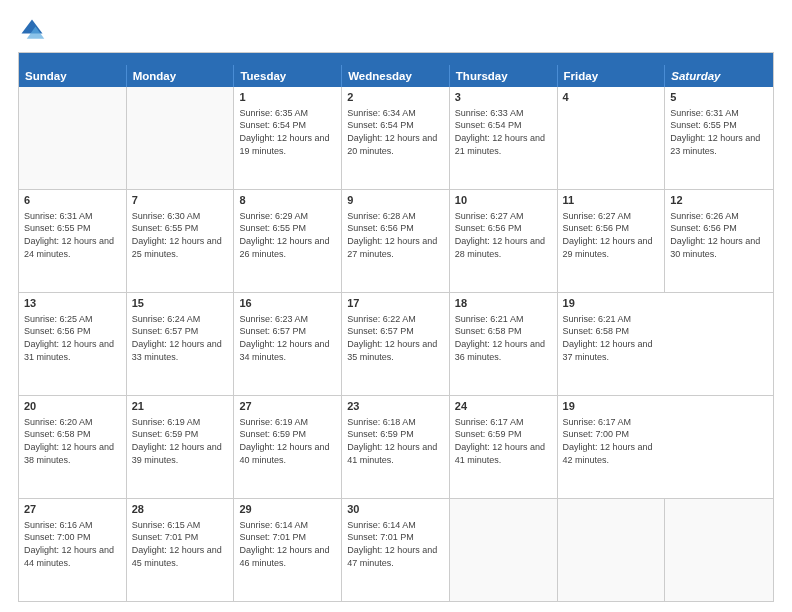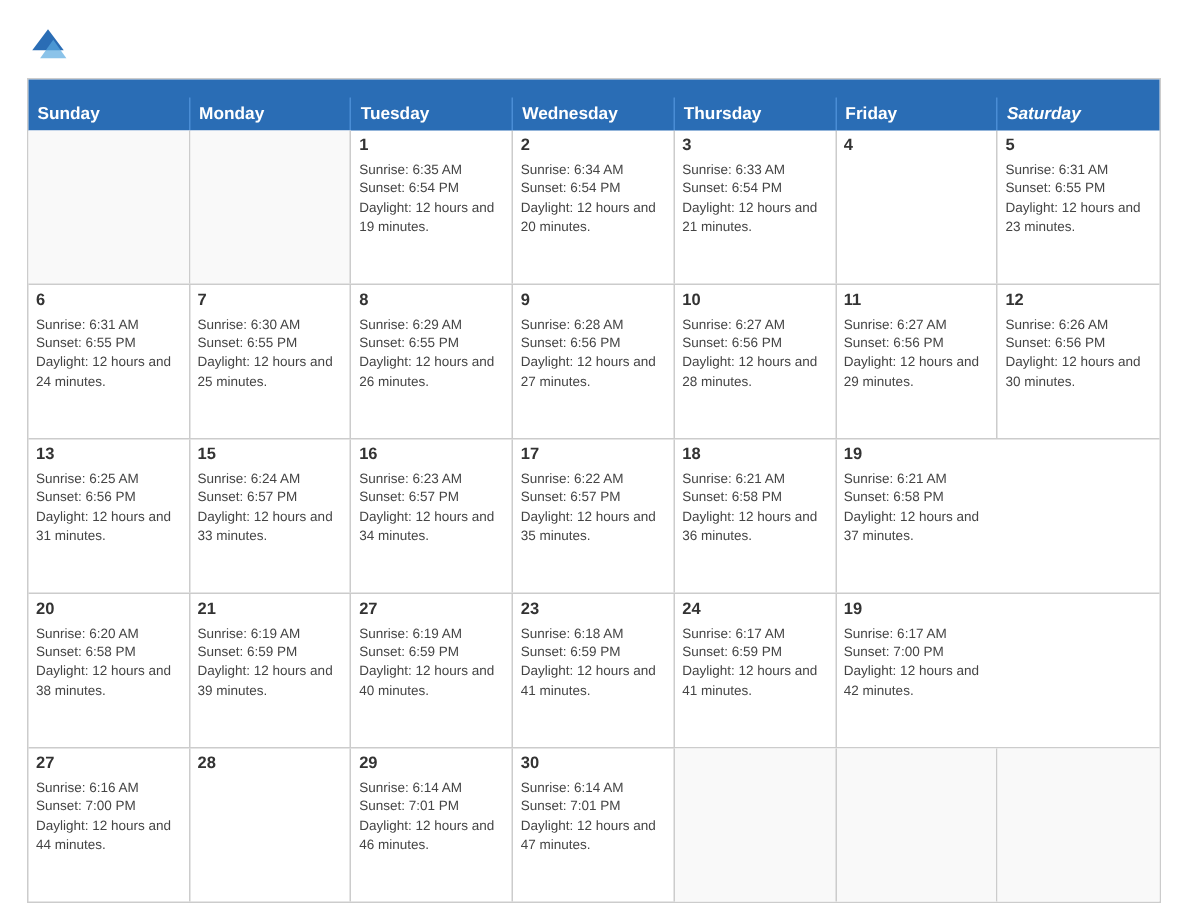--- a/index.html
+++ b/index.html
@@ -299,20 +299,23 @@
         </div>
         <div class="cal-row">
           <div class="cal-cell">
             <div class="day-number">27</div>
             <div class="cell-info">Sunrise: 6:16 AM
 Sunset: 7:00 PM
 Daylight: 12 hours and 44 minutes.</div>
           </div>
           <div class="cal-cell">
             <div class="day-number">28</div>
+            <div class="cell-info">Sunrise: 6:15 AM
+Sunset: 7:01 PM
+Daylight: 12 hours and 45 minutes.</div>
           </div>
           <div class="cal-cell">
             <div class="day-number">29</div>
             <div class="cell-info">Sunrise: 6:14 AM
 Sunset: 7:01 PM
 Daylight: 12 hours and 46 minutes.</div>
           </div>
           <div class="cal-cell">
             <div class="day-number">30</div>
             <div class="cell-info">Sunrise: 6:14 AM

